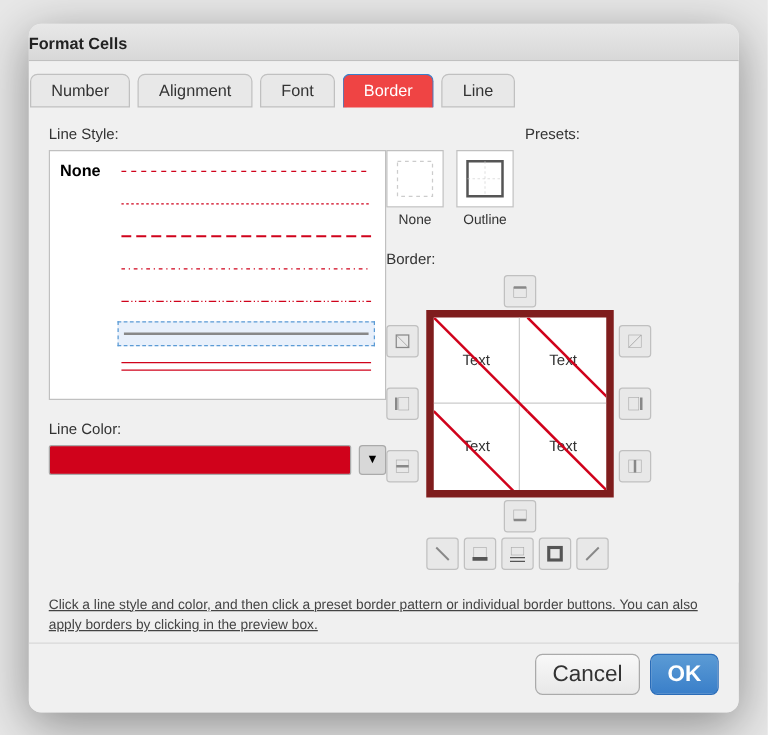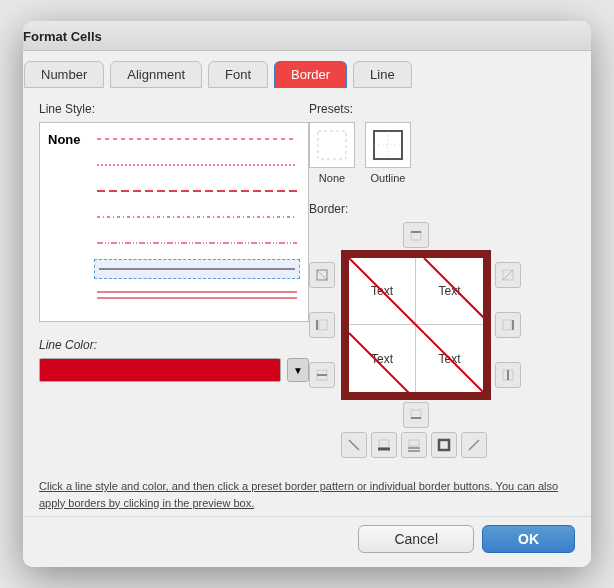--- a/index.html
+++ b/index.html
@@ -99,21 +99,21 @@
       background: #e8f0fb;
       padding: 1px 3px;
     }
     .line-sample-container {
       flex: 1;
       height: 20px;
       display: flex;
       align-items: center;
       padding: 1px 3px;
     }
-    .line-color-section { margin-top: 16px; font-style: italic; }
+    .line-color-section { margin-top: 16px; }
     .line-color-row {
       display: flex;
       align-items: center;
       gap: 6px;
       margin-top: 6px;
     }
     .color-box {
       flex: 1;
       height: 24px;
       background: #d0021b;
@@ -125,21 +125,21 @@
       height: 24px;
       background: #d8d8d8;
       border: 1px solid #aaa;
       border-radius: 3px;
       display: flex;
       align-items: center;
       justify-content: center;
       cursor: pointer;
       font-size: 10px;
     }
-    .presets-section { margin-bottom: 12px; }
+    .presets-section { margin-bottom: 12px; text-align: center; }
     .presets-row {
       display: flex;
       gap: 10px;
       align-items: center;
       margin-top: 6px;
     }
     .preset-item {
       display: flex;
       flex-direction: column;
       align-items: center;
@@ -167,21 +167,21 @@
       border: 1px solid #c0c0c0;
       border-radius: 3px;
       cursor: pointer;
       display: flex;
       align-items: center;
       justify-content: center;
     }
     .border-preview {
       width: 150px;
       height: 150px;
-      border: 8px solid #7f1d1d;
+      border: 6px solid #7f1d1d;
       background: white;
       position: relative;
       display: flex;
       align-items: center;
       justify-content: center;
     }
     .border-preview-inner {
       width: 100%;
       height: 100%;
       position: relative;
@@ -211,23 +211,23 @@
     }
     .footer {
       display: flex;
       justify-content: flex-end;
       gap: 8px;
       padding: 8px 16px 14px;
       background: #f0f0f0;
       border-top: 1px solid #d8d8d8;
     }
     .btn {
-      padding: 5px 35px;
+      padding: 5px 13px;
       border-radius: 6px;
-      font-size: 14px;
+      font-size: 18px;
       cursor: pointer;
       border: 1px solid #aaa;
     }
     .btn-cancel {
       background: linear-gradient(to bottom, #f8f8f8, #e8e8e8);
       color: #333;
     }
     .btn-ok {
       background: linear-gradient(to bottom, #5b9bd5, #3a7fc9);
       color: white;

